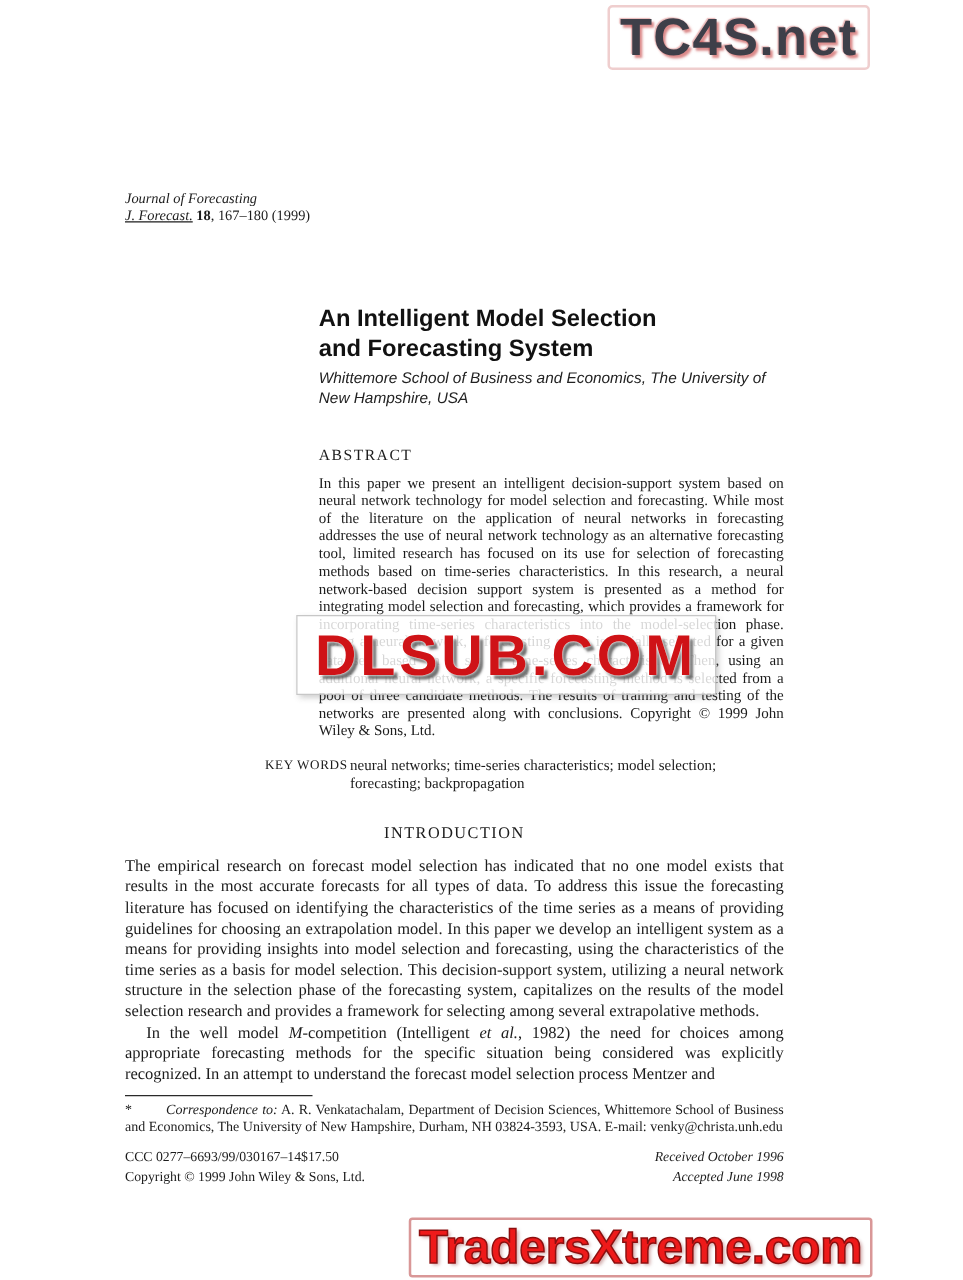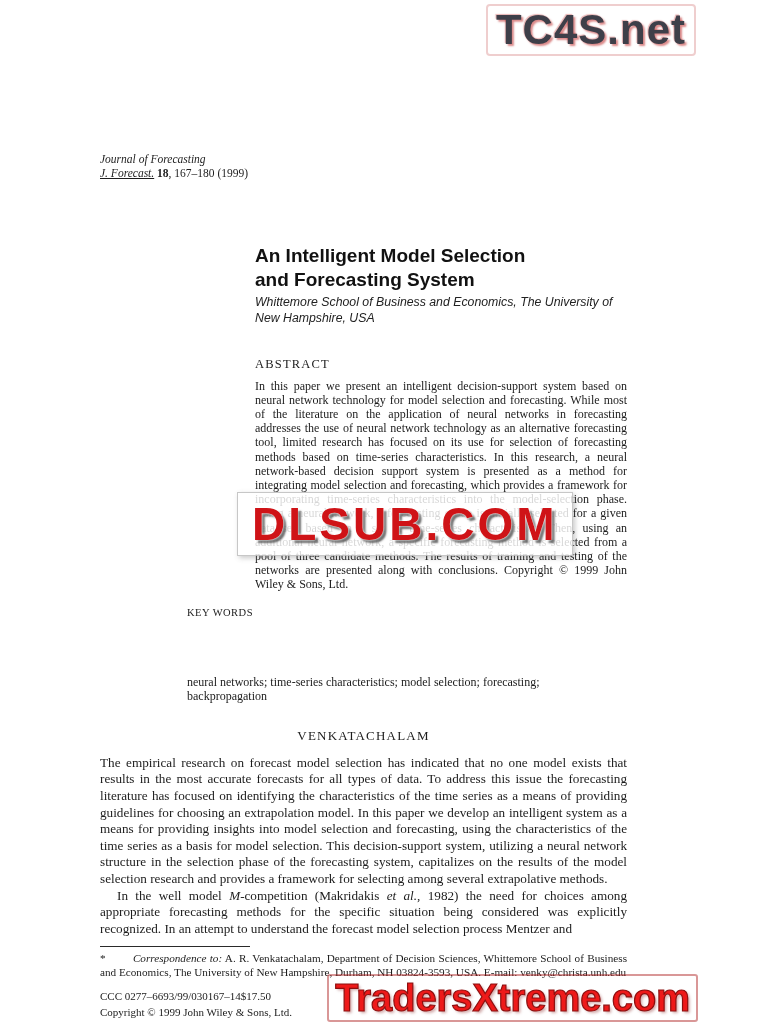--- a/index.html
+++ b/index.html
@@ -24,21 +24,21 @@
   .title-line { font-size: 19px; line-height: 23.5px; font-weight: bold; color: #111; }
   .authors-names { margin-top: 16px; font-size: 12.5px; letter-spacing: 0.2px; color: #222; }
   .affiliation { margin-top: 4px; font-style: italic; font-size: 12.3px; line-height: 15.8px; color: #222; }
 
   
   .abstract-block { margin-left: 155px; margin-top: 30px; width: 372px; }
   .abs-heading { font-size: 12.5px; letter-spacing: 1.2px; }
   .abs-text { margin-top: 7px; font-size: 12px; line-height: 14.2px; text-align: justify; }
 
   
-  .keywords { margin-left: 87px; margin-top: 13px; width: 372px; display: flex; flex-direction: column; }
+  .keywords { margin-left: 112px; margin-top: 13px; width: 372px; display: flex; }
   .kw-label { flex: 0 0 68px; font-size: 10.5px; letter-spacing: 0.5px; padding-top: 2px; }
   .kw-text { flex: 1; font-size: 12px; line-height: 14.6px; }
 
   
   .intro-heading { margin-top: 24px; text-align: center; font-size: 13px; letter-spacing: 1.2px; }
   .para { font-size: 13.2px; line-height: 16.6px; text-align: justify; }
   .para1 { margin-top: 11px; }
   .para2 { text-indent: 17px; }
   .it { font-style: italic; }
 
@@ -117,39 +117,43 @@
     <div class="abstract-block">
       <div class="abs-heading">ABSTRACT</div>
       <div class="abs-text">In this paper we present an intelligent decision-support system based on neural network technology for model selection and forecasting. While most of the literature on the application of neural networks in forecasting addresses the use of neural network technology as an alternative forecasting tool, limited research has focused on its use for selection of forecasting methods based on time-series characteristics. In this research, a neural network-based decision support system is presented as a method for integrating model selection and forecasting, which provides a framework for incorporating time-series characteristics into the model-selection phase. Using a neural network, a forecasting group is initially selected for a given data set, based on a set of time-series characteristics. Then, using an additional neural network, a specific forecasting method is selected from a pool of three candidate methods. The results of training and testing of the networks are presented along with conclusions. Copyright © 1999 John Wiley &amp; Sons, Ltd.</div>
     </div>
 
     <div class="keywords">
       <div class="kw-label">KEY WORDS</div>
       <div class="kw-text">neural networks; time-series characteristics; model selection; forecasting; backpropagation</div>
     </div>
 
-    <div class="intro-heading">VENKATACHALAM</div>
+    <div class="intro-heading">INTRODUCTION</div>
 
     <div class="para para1">The empirical research on forecast model selection has indicated that no one model exists that results in the most accurate forecasts for all types of data. To address this issue the forecasting literature has focused on identifying the characteristics of the time series as a means of providing guidelines for choosing an extrapolation model. In this paper we develop an intelligent system as a means for providing insights into model selection and forecasting, using the characteristics of the time series as a basis for model selection. This decision-support system, utilizing a neural network structure in the selection phase of the forecasting system, capitalizes on the results of the model selection research and provides a framework for selecting among several extrapolative methods.</div>
 
-    <div class="para para2"><span>In the well model </span><span class="it">M</span><span>-competition (Makridakis </span><span class="it">et al.</span><span>, 1982) the need for choices among appropriate forecasting methods for the specific situation being considered was explicitly recognized. In an attempt to understand the forecast model selection process Mentzer and</span></div>
+    <div class="para para2"><span>In the well model </span><span class="it">M</span><span>-competition (Intelligent </span><span class="it">et al.</span><span>, 1982) the need for choices among appropriate forecasting methods for the specific situation being considered was explicitly recognized. In an attempt to understand the forecast model selection process Mentzer and</span></div>
 
     <div class="fn-rule"></div>
 
     <div class="footnote">
       <span class="fn-marker">*</span>
       <span class="fn-lead">Correspondence to:</span>
       <span class="fn-text">A. R. Venkatachalam, Department of Decision Sciences, Whittemore School of Business and Economics, The University of New Hampshire, Durham, NH 03824-3593, USA. E-mail: venky@christa.unh.edu</span>
     </div>
 
     <div class="footer">
       <div class="footer-left">
         <div>CCC 0277–6693/99/030167–14$17.50</div>
         <div>Copyright © 1999 John Wiley &amp; Sons, Ltd.</div>
       </div>
+      <div class="footer-right">
+        <div>Received October 1996</div>
+        <div>Accepted June 1998</div>
+      </div>
     </div>
 
   </div>
 
   <div class="wm-mid">DLSUB.COM</div>
 
   <div class="wm-bottom">TradersXtreme.com</div>
 
 </div>
 

